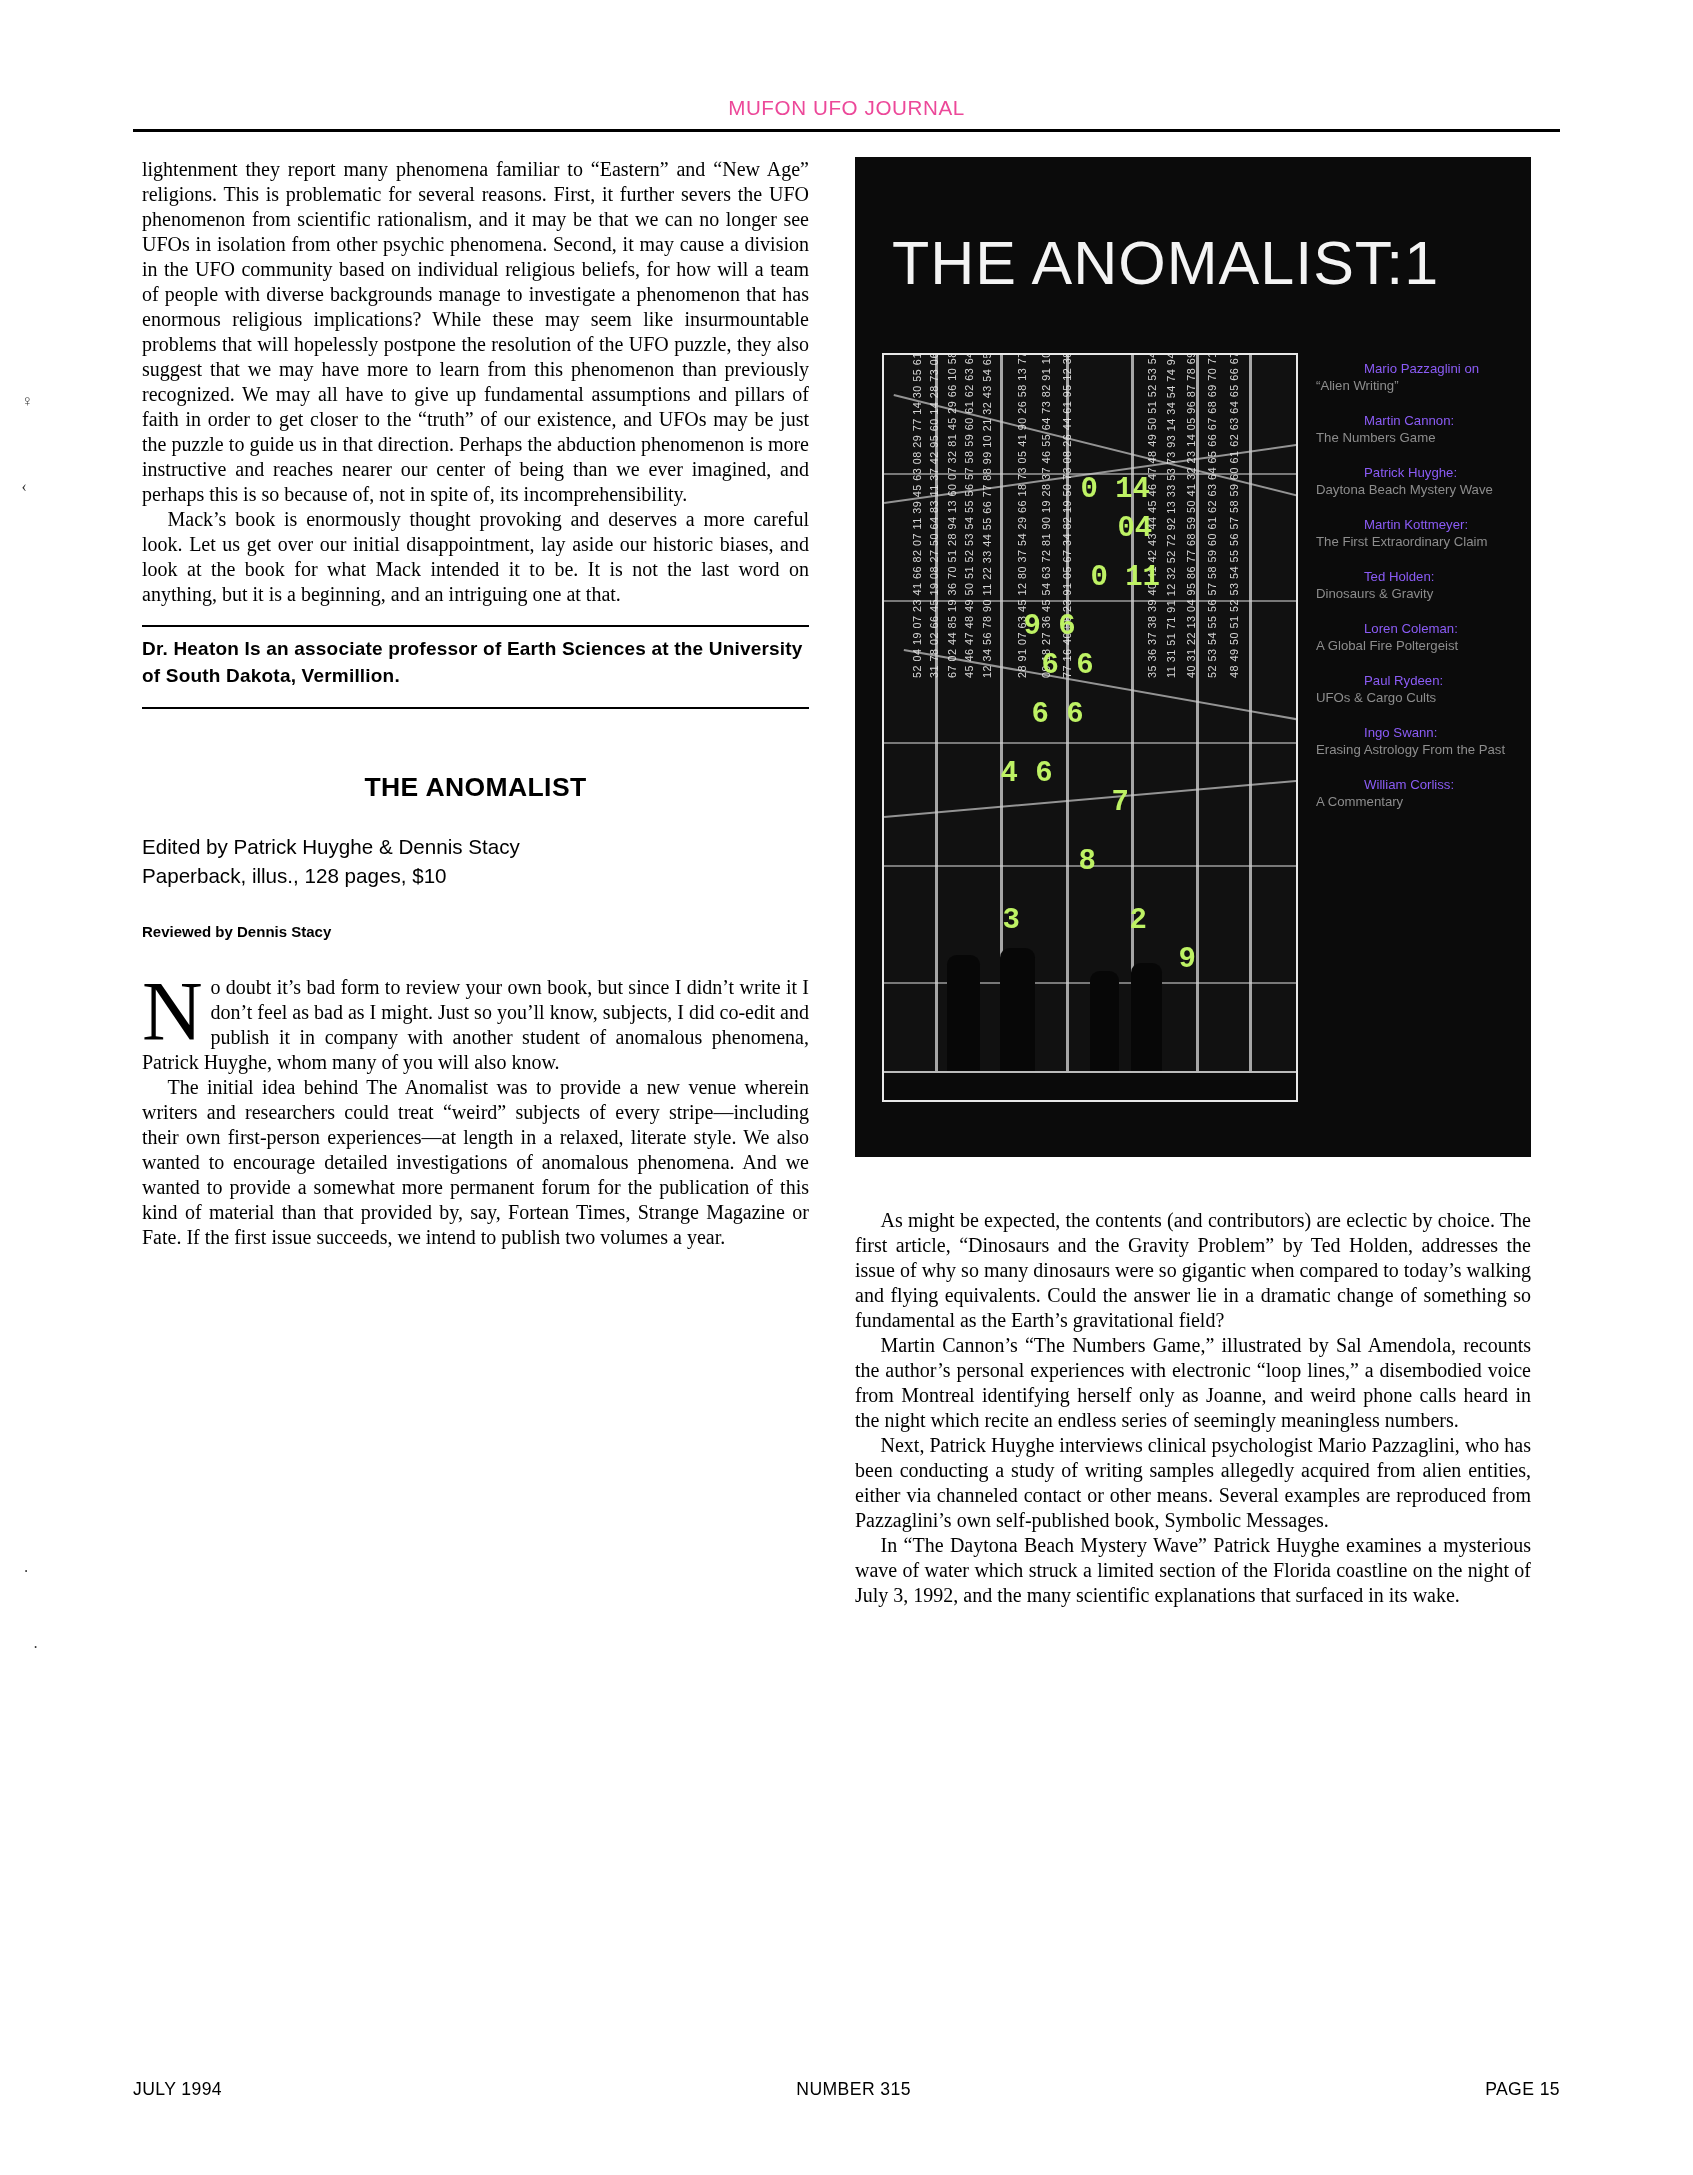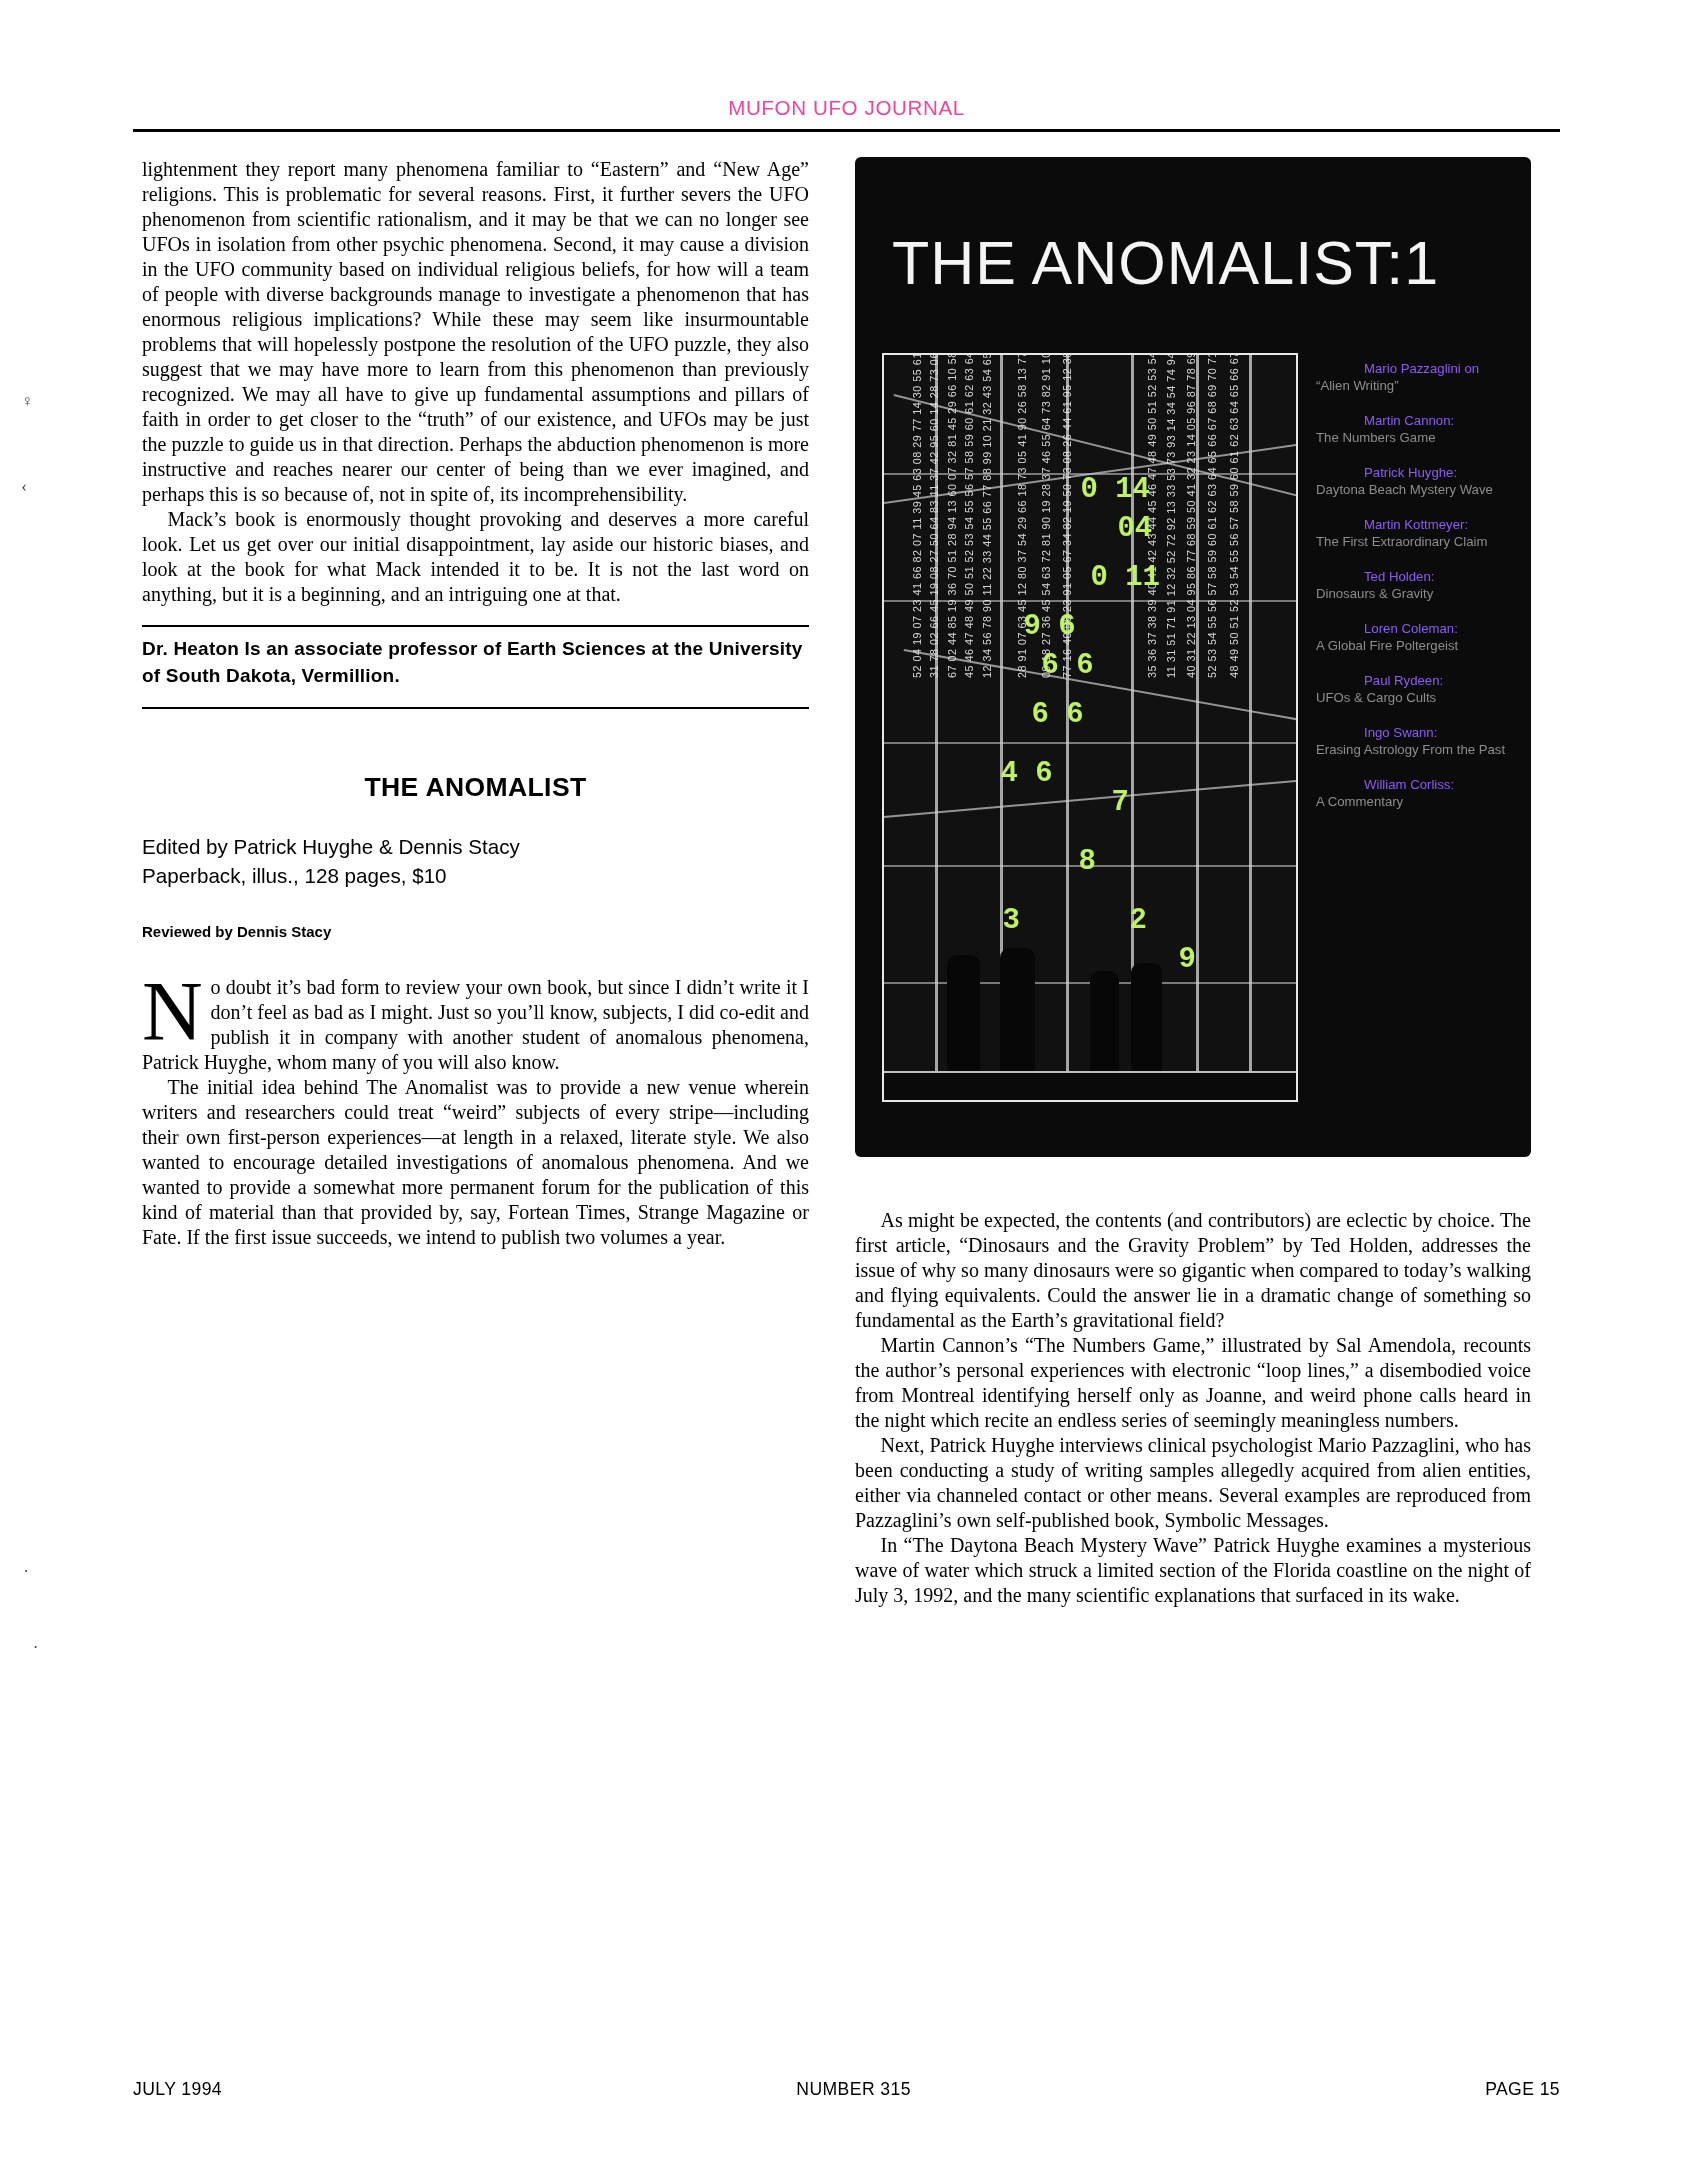--- a/index.html
+++ b/index.html
@@ -126,21 +126,20 @@
 
   
   .cover {
     position: absolute;
     left: 855px;
     top: 157px;
     width: 676px;
     height: 1000px;
     background: #0b0b0b;
     overflow: hidden;
-    border-radius: 6px;
   }
   .cover-title {
     position: absolute;
     left: 37px;
     top: 71px;
     font-family: "Liberation Sans", sans-serif;
     font-weight: 300;
     font-size: 61px;
     letter-spacing: 1px;
     color: #f4f4f4;

